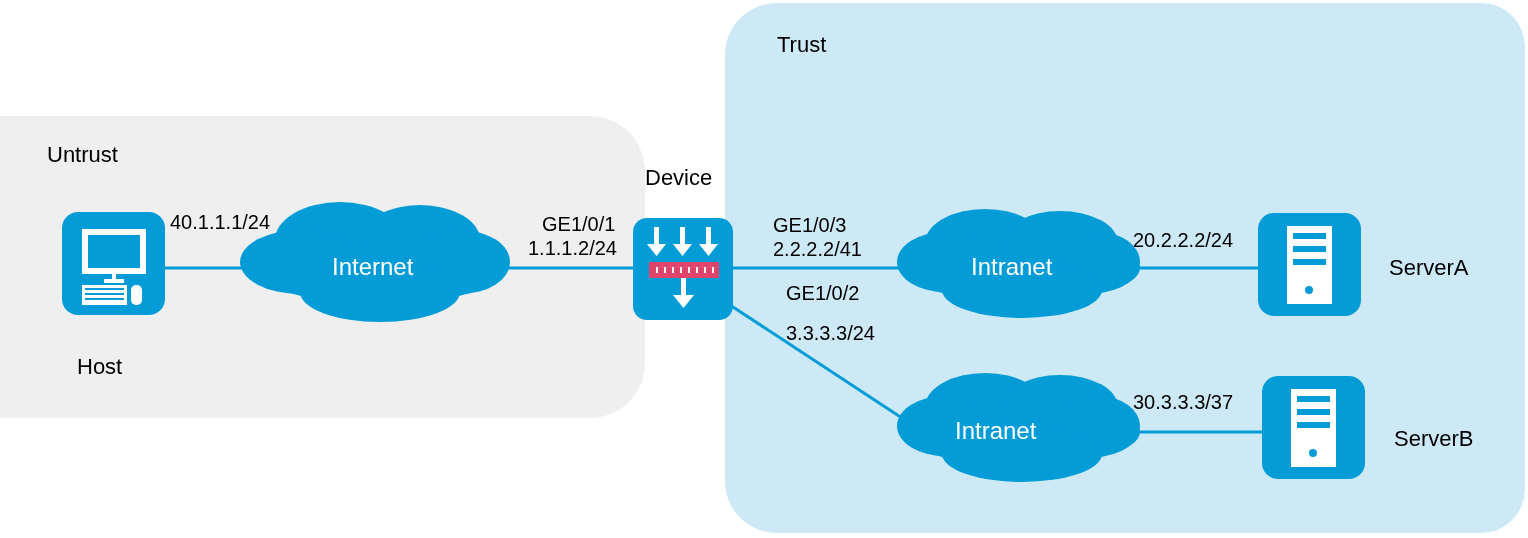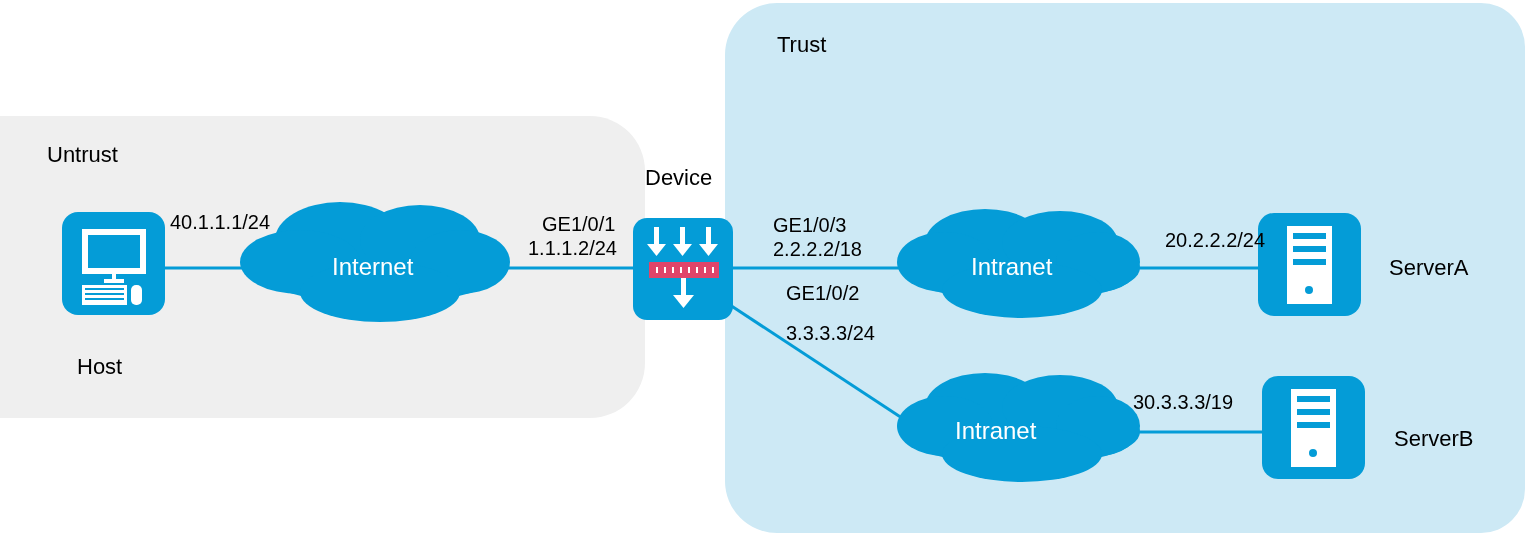--- a/index.html
+++ b/index.html
@@ -121,21 +121,21 @@
 <div class="lbl" style="left:777px;top:33px;">Trust</div>
 
 <div class="lbl" style="left:77px;top:355px;">Host</div>
 <div class="lbl small" style="left:170px;top:210px;">40.1.1.1/24</div>
 <div class="lbl" style="left:332px;top:255px;color:#fff;font-size:24px;">Internet</div>
 <div class="lbl" style="left:645px;top:166px;">Device</div>
 <div class="lbl" style="left:971px;top:255px;color:#fff;font-size:24px;">Intranet</div>
 <div class="lbl" style="left:955px;top:419px;color:#fff;font-size:24px;">Intranet</div>
 <div class="lbl" style="left:1389px;top:256px;text-align:center;">ServerA</div>
 <div class="lbl" style="left:1394px;top:427px;">ServerB</div>
-<div class="lbl small" style="left:1133px;top:228px;margin-left:32px;">20.2.2.2/24</div>
-<div class="lbl small" style="left:1133px;top:390px;">30.3.3.3/19</div>
+<div class="lbl small" style="left:1133px;top:228px;">20.2.2.2/24</div>
+<div class="lbl small" style="left:1133px;top:390px;">30.3.3.3/37</div>
 
 <div class="lbl small" style="left:542px;top:212px;">GE1/0/1</div>
 <div class="lbl small" style="left:528px;top:236px;">1.1.1.2/24</div>
 <div class="lbl small" style="left:773px;top:213px;">GE1/0/3</div>
-<div class="lbl small" style="left:773px;top:237px;">2.2.2.2/18</div>
+<div class="lbl small" style="left:773px;top:237px;">2.2.2.2/41</div>
 <div class="lbl small" style="left:786px;top:281px;">GE1/0/2</div>
 <div class="lbl small" style="left:786px;top:321px;">3.3.3.3/24</div>
 
 </body></html>

